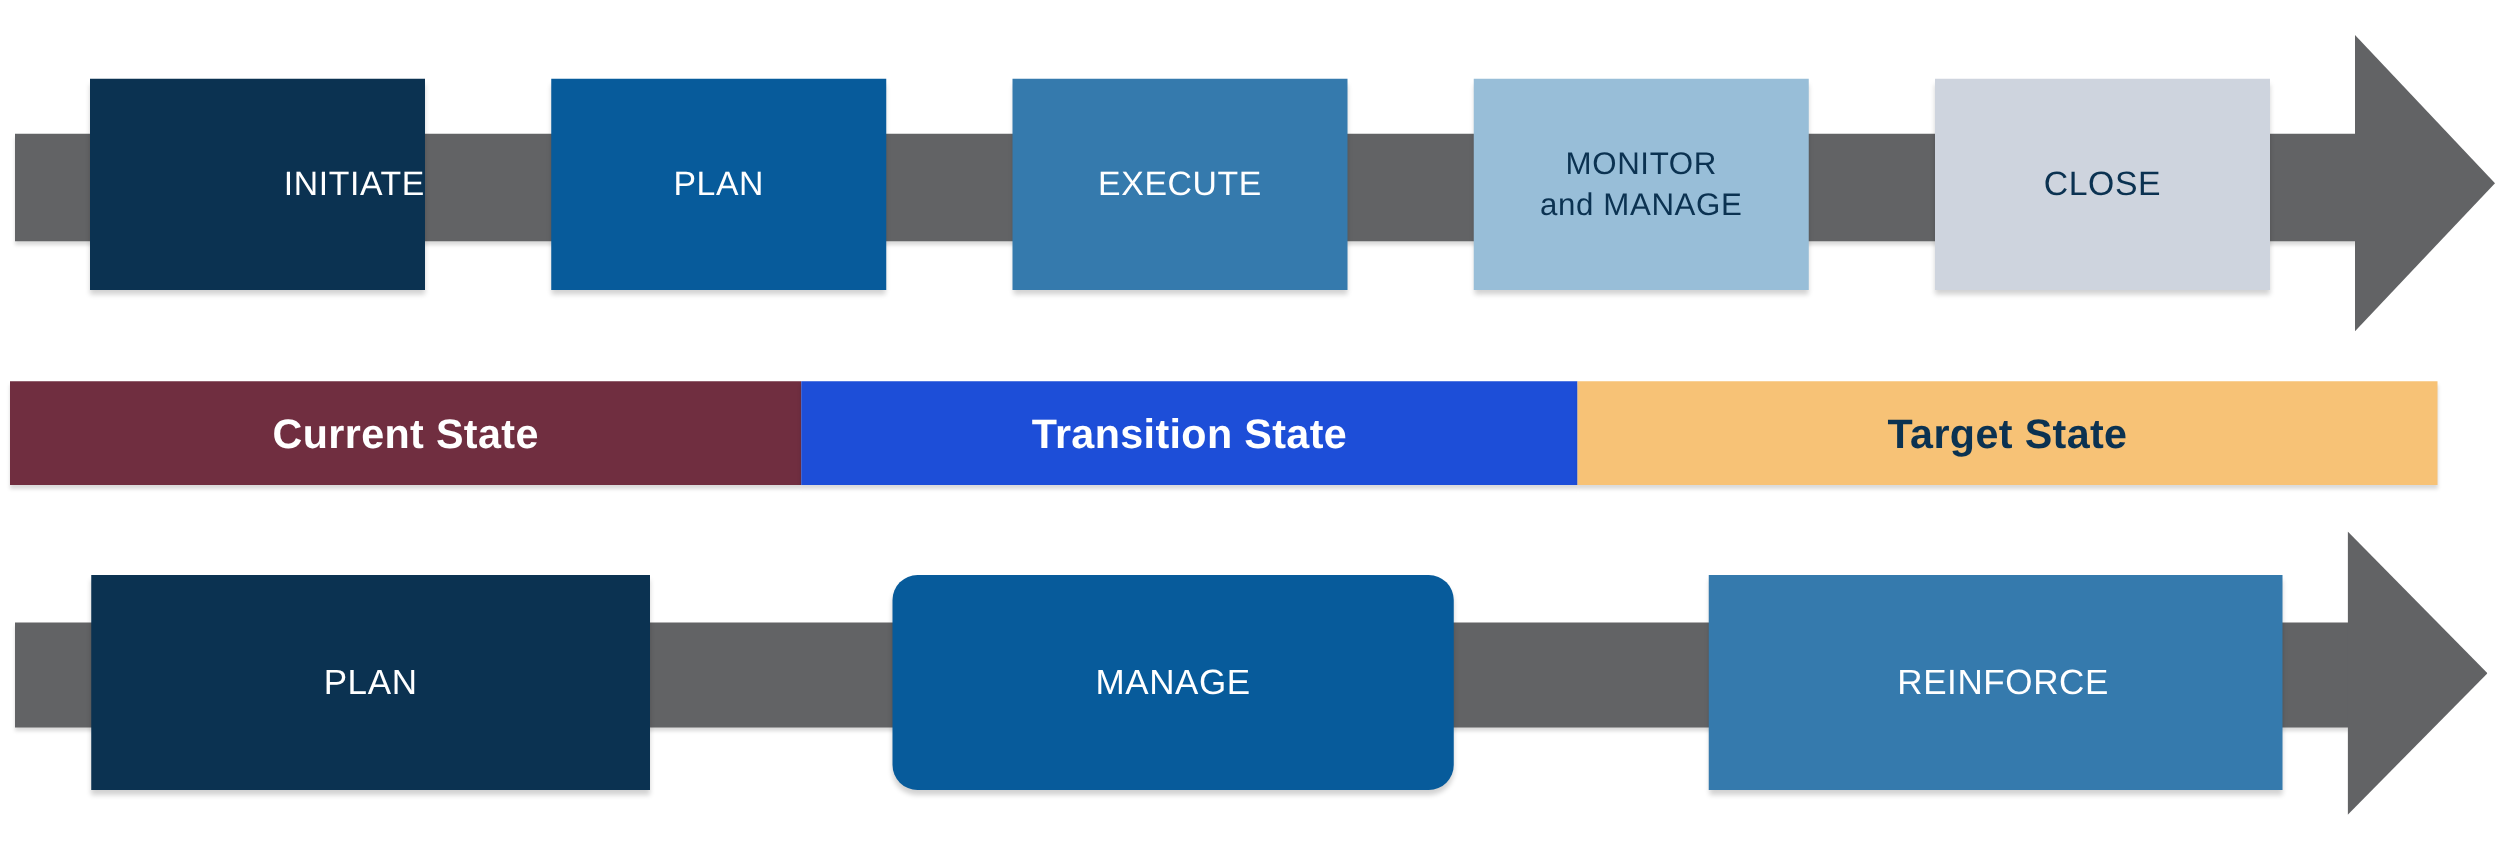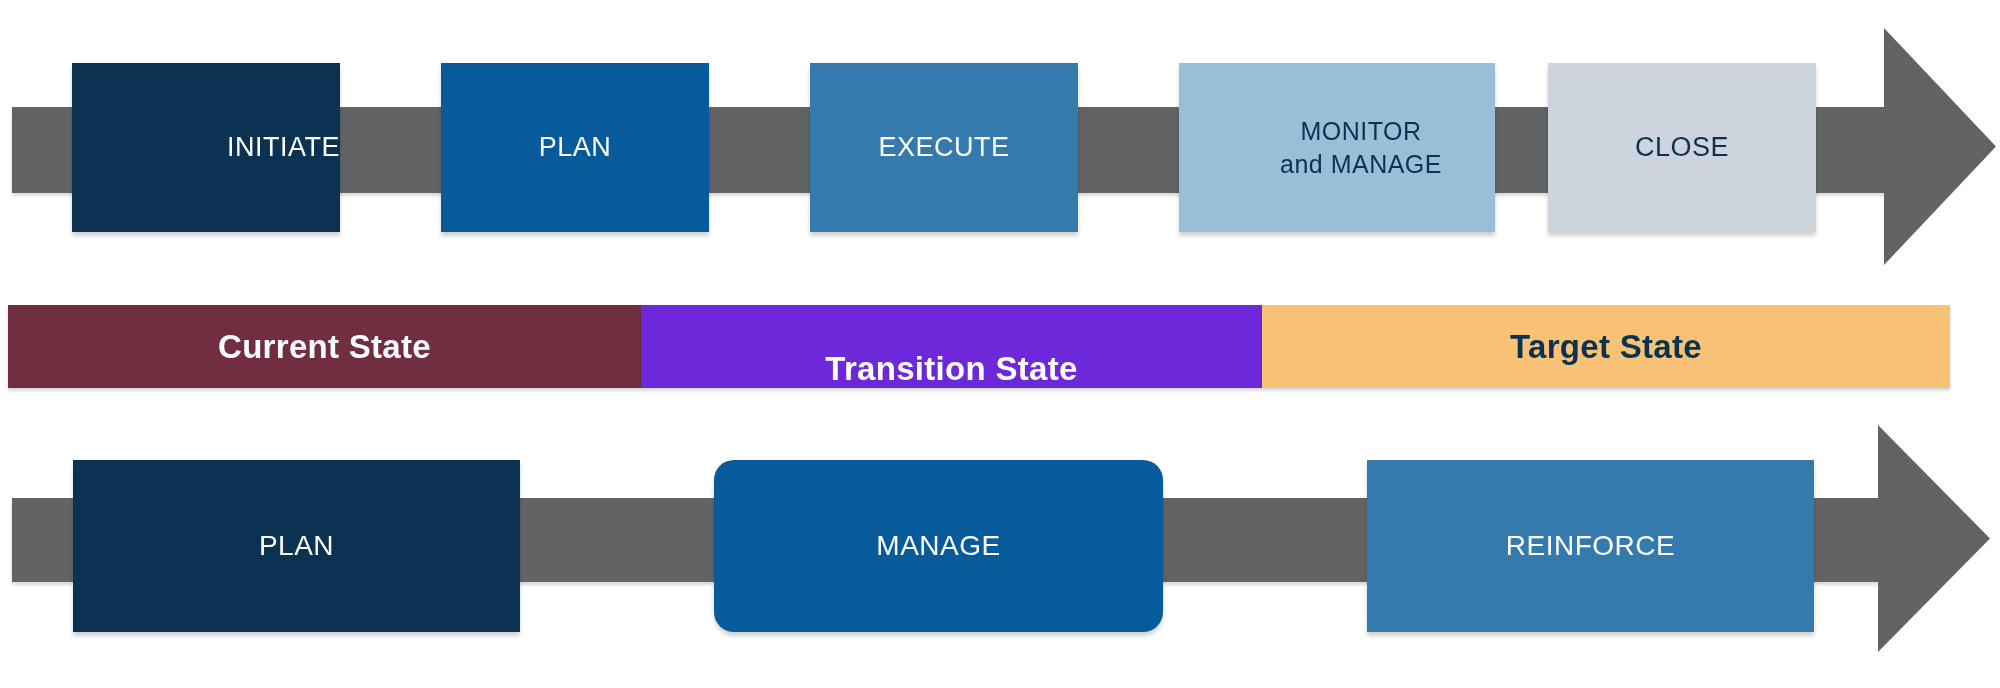--- a/index.html
+++ b/index.html
@@ -51,26 +51,26 @@
     line-height: 1.3;
   }
   .top-row    { top: 63px;  width: 268px; height: 169px; }
   .bottom-row { top: 460px; height: 172px; }
   .bottom-row .label { font-size: 28px; }
   .two-line .label { font-size: 25px; }
 
   .pos-t0 { left: 72px; }
   .pos-t1 { left: 441px; }
   .pos-t2 { left: 810px; }
-  .pos-t3 { left: 1179px; padding-left: 48px; }
+  .pos-t3 { left: 1179px; }
   .pos-t4 { left: 1548px; }
 
   .pos-b0 { left: 73px;   width: 447px; }
   .pos-b1 { left: 714px;  width: 449px; }
-  .pos-b2 { left: 1367px; width: 447px; }
+  .pos-b2 { left: 1367px; width: 447px; padding-left: 12px; }
 
   
   .state-segment {
     position: absolute;
     top: 305px;
     height: 83px;
     z-index: 2;
     display: flex;
     align-items: center;
     justify-content: center;
@@ -112,21 +112,21 @@
   </div>
 
   <div class="box top-row pos-t4" style="background-color: rgb(206, 212, 222); color: rgb(11, 50, 81);">
     <span class="label">CLOSE</span>
   </div>
 
   <div class="state-segment pos-s0" style="background-color: rgb(112, 46, 64); color: rgb(255, 255, 255);">
     <span class="label">Current State</span>
   </div>
 
-  <div class="state-segment pos-s1" style="background-color: #6d28d9; color: rgb(255, 255, 255); align-items: flex-end;">
+  <div class="state-segment pos-s1" style="background-color: #1d4ed8; color: rgb(255, 255, 255);">
     <span class="label">Transition State</span>
   </div>
 
   <div class="state-segment pos-s2" style="background-color: rgb(247, 194, 118); color: rgb(11, 50, 81);">
     <span class="label">Target State</span>
   </div>
 
   <div class="arrow-shaft bottom" style="background-color: rgb(98, 99, 101);"></div>
   <div class="arrow-head bottom" style="background-color: rgb(98, 99, 101);"></div>
 

